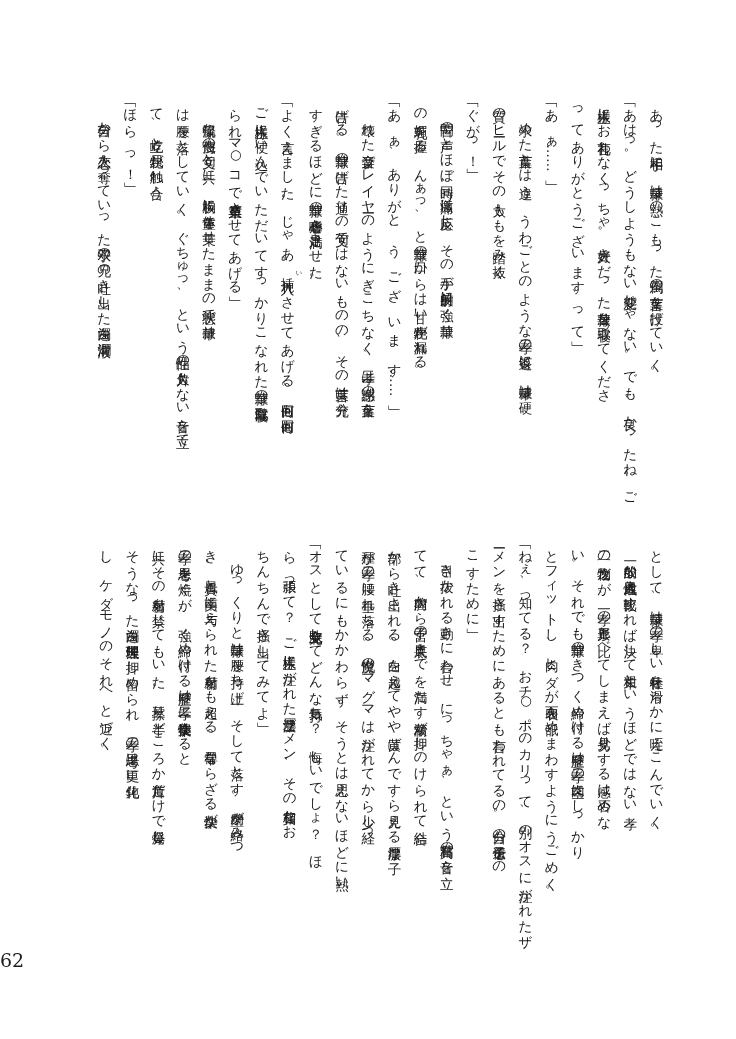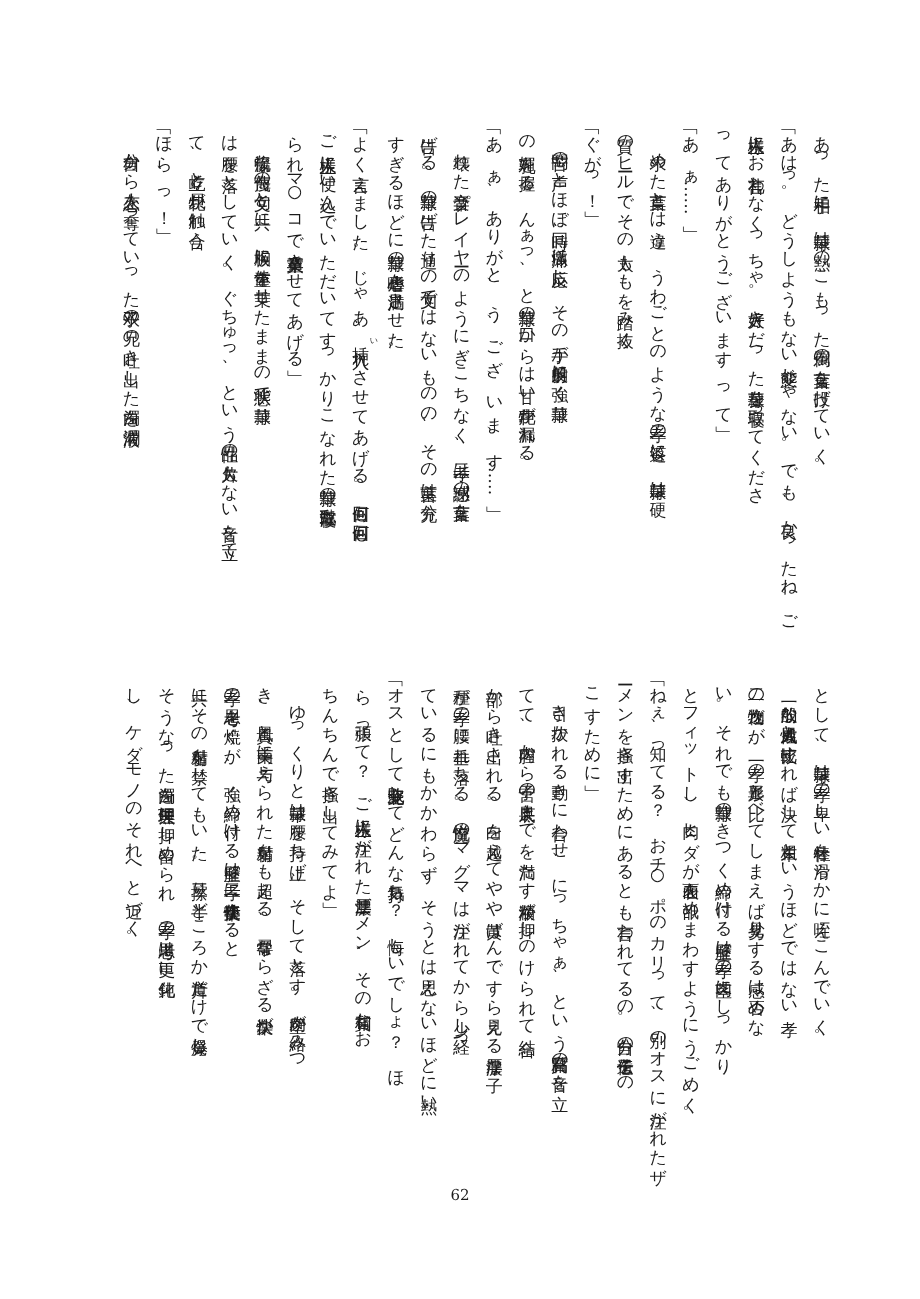--- a/index.html
+++ b/index.html
@@ -35,22 +35,21 @@
   rt {
     font-size: 6.5px;
     letter-spacing: 0;
     line-height: 1;
   }
   .page-num {
     position: absolute;
     top: 949px;
     left: 0;
     width: 736px;
-    text-align: center;
-    font-size: 12px;
+    font-size: 19px;
     color: #1c1c1c;
   }
 </style>
 </head>
 <body>
 
 <div class="page" style="background: rgb(255, 255, 255); color: rgb(28, 28, 28);">
   <div class="vtext block-top">
       <div class="line">あった相手に、隷華は熱のこもった罵倒の言葉を投げていく。</div>
       <div class="line">「あはっ。どうしようもない変態じゃない。でも、良かったね。ご</div>

